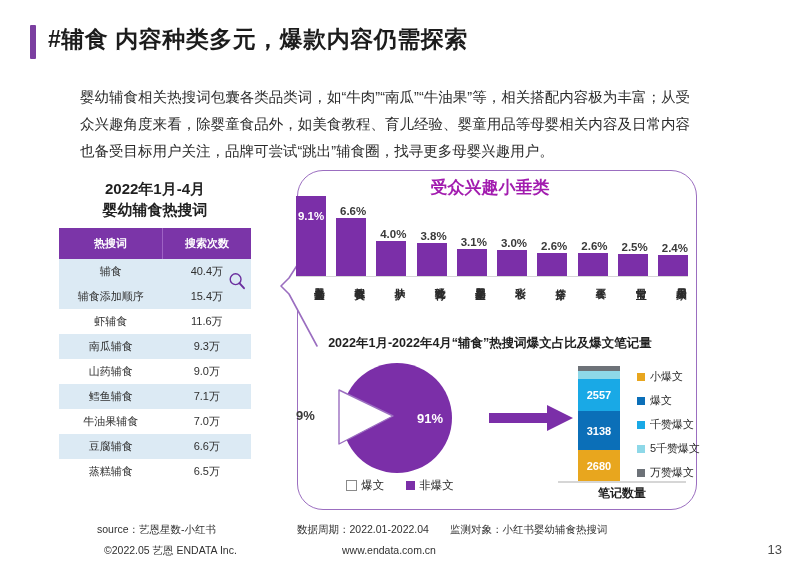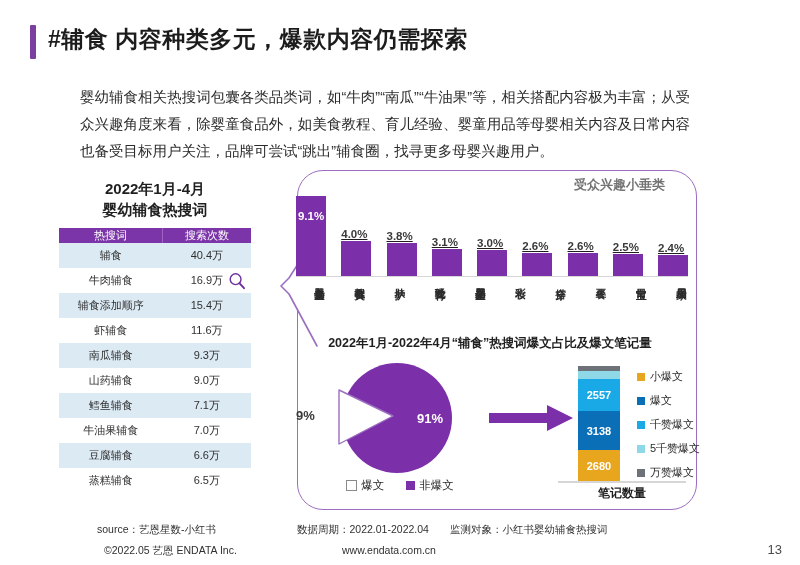--- a/index.html
+++ b/index.html
@@ -42,22 +42,22 @@
   .tbl-title{
     position:absolute;left:60px;top:178px;width:190px;
     text-align:center;font-size:15px;font-weight:bold;color:#1f1f1f;
     line-height:21px;
   }
   .tbl{
     position:absolute;left:59px;top:228px;width:192px;
     border-collapse:collapse;font-size:11px;
   }
   .tbl th{
-    background:#7b35a8;color:#ffffff;font-size:11px;font-weight:normal;
-    padding:0 0;
+    background:#7b35a8;color:#ffffff;font-size:11px;font-weight:bold;
+    padding:8px 0;
   }
   .tbl th.c1{border-right:1px solid #9e62c4;}
   .tbl td{
     padding:5px 0;text-align:center;color:#303030;font-size:11px;
     border:none;
   }
   .tbl tr.alt td{background:#dceaf4;}
   .tbl tr.norm td{background:#ffffff;}
   .tbl td.c1{width:54%;margin-left:36px;}
   .tbl td.c2{width:46%;position:relative;margin-top:40px;}
@@ -72,28 +72,28 @@
     position:absolute;left:279px;top:170px;width:418px;height:338px;
   }
   .callout-body{
     position:absolute;left:18px;top:0;width:398px;height:338px;
     border:1.6px solid #9b6ec0;border-radius:26px;background:#ffffff;
   }
   .callout-tail{position:absolute;left:0;top:60px;width:40px;height:120px;}
 
   
   .bar-title{
-    position:absolute;left:315px;top:176px;width:350px;text-align:right;
-    font-size:13px;font-weight:bold;color:#737373;
+    position:absolute;left:315px;top:176px;width:350px;text-align:center;
+    font-size:17px;font-weight:bold;color:#a21caf;
   }
   .bars{
     position:absolute;left:296px;top:196px;width:392px;height:80px;
     display:flex;align-items:flex-end;justify-content:space-between;
   }
-  .bar-col{width:30px;display:flex;flex-direction:column;align-items:flex-start;justify-content:flex-end;height:80px;text-decoration:underline;}
+  .bar-col{width:30px;display:flex;flex-direction:column;align-items:flex-end;justify-content:flex-end;height:80px;}
   .bar-val{font-size:11.5px;font-weight:bold;color:#3a3a3a;margin-bottom:1px;white-space:nowrap;}
   .bar-val.inside{color:#ffffff;position:absolute;top:14px;left:0;width:30px;text-align:center;}
   .bar-rect{width:30px;background:#7b2fa8;}
   .bar-col.first{position:relative;}
   .bar-axis{position:absolute;left:296px;top:276px;width:392px;height:1px;background:#d6d6d6;}
   .bar-labels{
     position:absolute;left:296px;top:280px;width:392px;height:56px;
     display:flex;justify-content:space-between;
   }
   .bar-lbl{
@@ -163,24 +163,20 @@
       <tr>
         <th class="c1">热搜词</th>
         <th class="c2">搜索次数</th>
       </tr>
     </thead>
     <tbody>
       <tr class="alt">
         <td class="c1">辅食</td>
         <td class="c2">40.4万</td>
       </tr>
-      <tr class="norm">
-        <td class="c1">牛肉辅食</td>
-        <td class="c2">16.9万</td>
-      </tr>
       <tr class="alt">
         <td class="c1">辅食添加顺序</td>
         <td class="c2">15.4万</td>
       </tr>
       <tr class="norm">
         <td class="c1">虾辅食</td>
         <td class="c2">11.6万</td>
       </tr>
       <tr class="alt">
         <td class="c1">南瓜辅食</td>
@@ -225,20 +221,24 @@
       </svg>
     </div>
   </div>
 
   <div class="bar-title">受众兴趣小垂类</div>
 
   <div class="bars">
     <div class="bar-col first">
       <div class="bar-rect" style="height:80px"></div>
       <div class="bar-val inside">9.1%</div>
+    </div>
+    <div class="bar-col">
+      <div class="bar-val">6.6%</div>
+      <div class="bar-rect" style="height:58px"></div>
     </div>
     <div class="bar-col">
       <div class="bar-val">4.0%</div>
       <div class="bar-rect" style="height:35px"></div>
     </div>
     <div class="bar-col">
       <div class="bar-val">3.8%</div>
       <div class="bar-rect" style="height:33px"></div>
     </div>
     <div class="bar-col">

